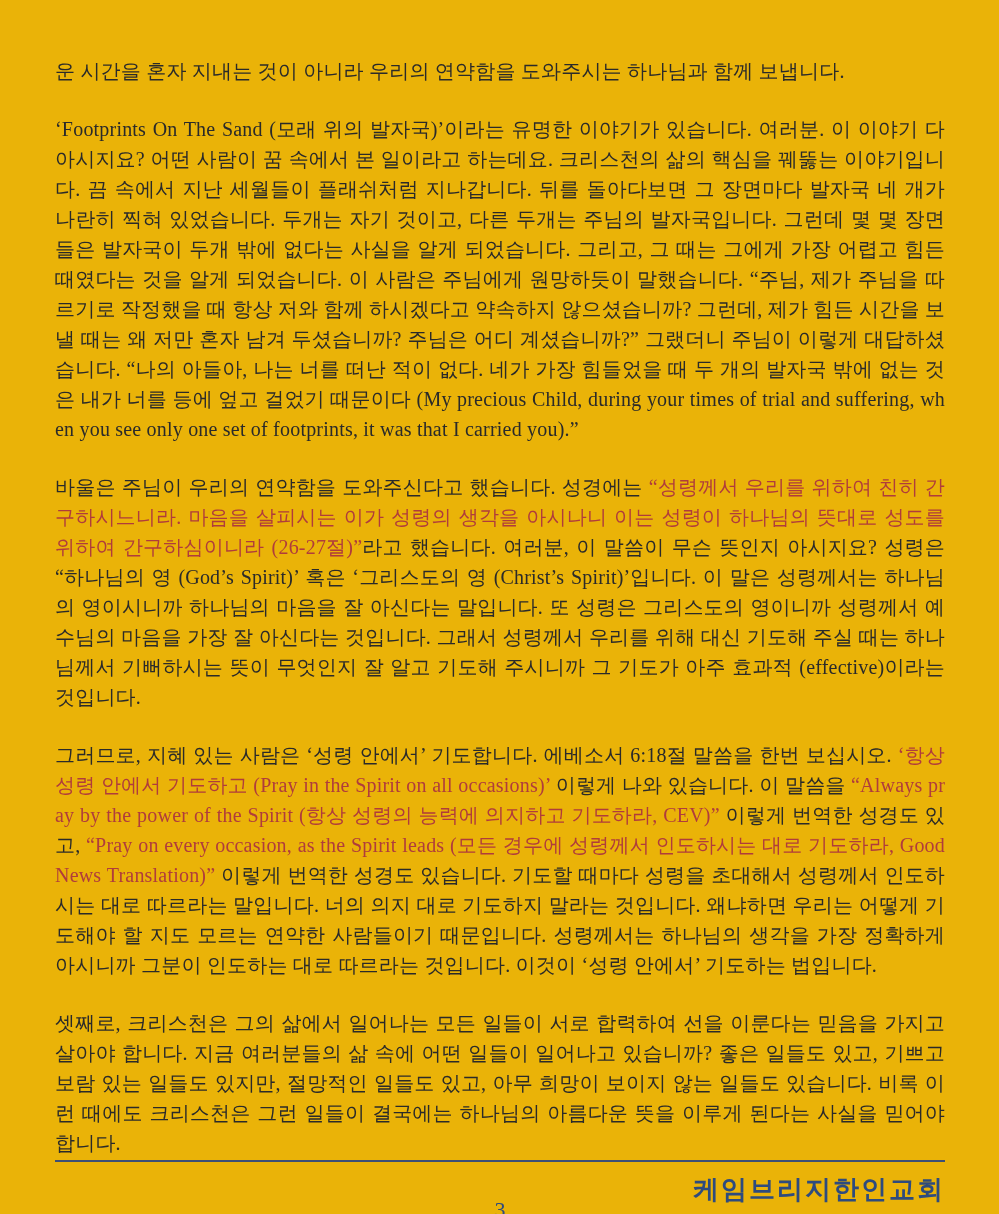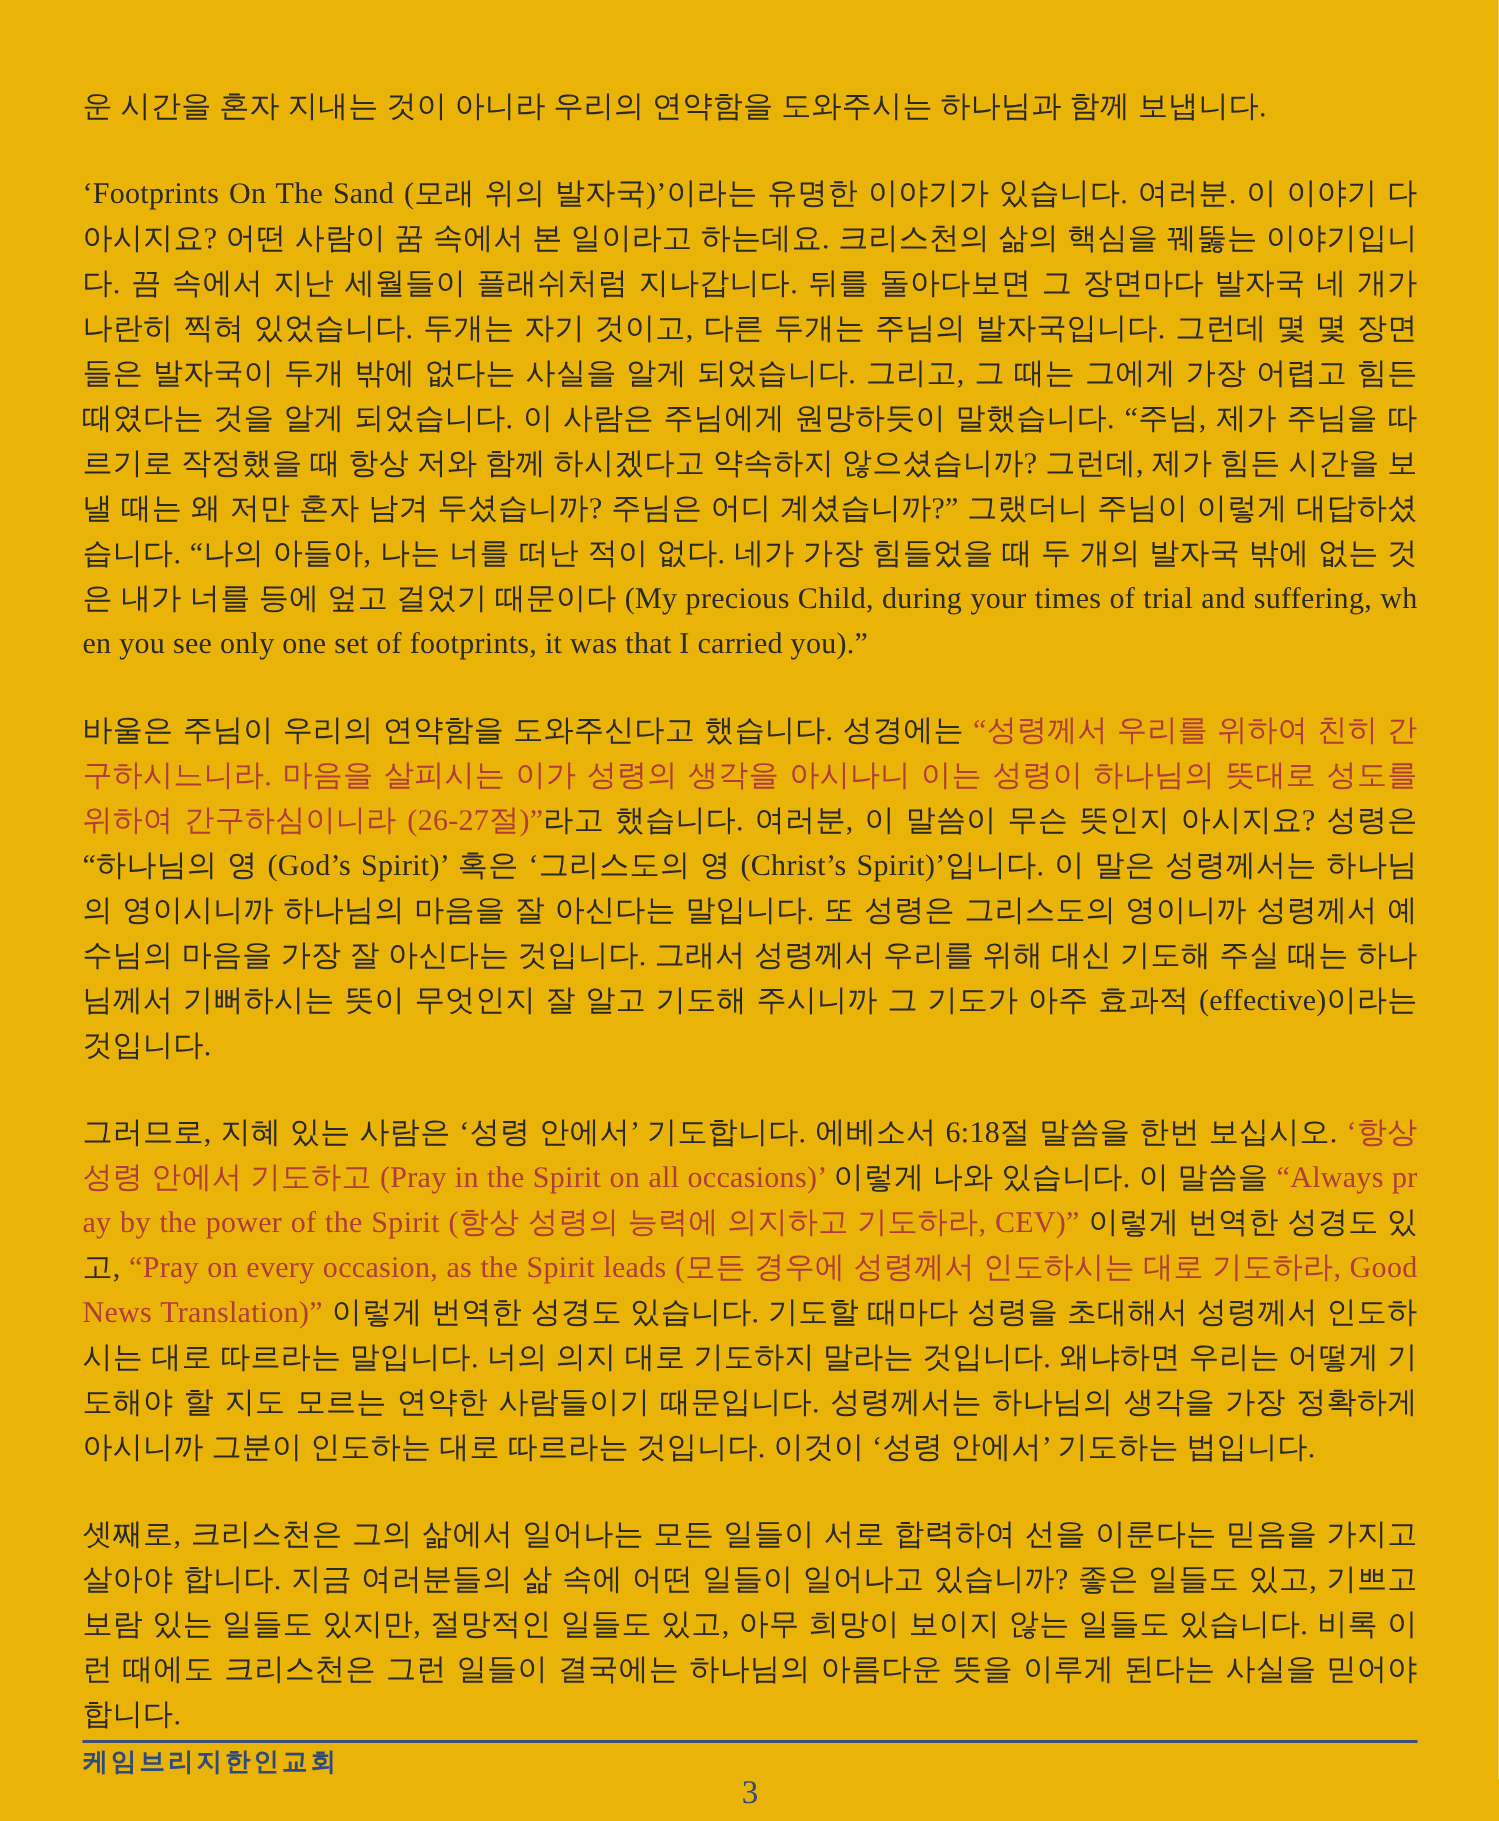--- a/index.html
+++ b/index.html
@@ -44,25 +44,26 @@
     left: 55px;
     right: 54px;
     top: 1160px;
   }
   .footer-rule {
     border: none;
     border-top: 2px solid #3d4f76;
     margin: 0;
   }
   .footer-church {
+    text-align: right;
     color: #2e4b7e;
     font-weight: bold;
-    font-size: 17px;
+    font-size: 26px;
     line-height: 24px;
-    margin-top: 1px;
+    margin-top: 16px;
     letter-spacing: 2px;
   }
   .page-number {
     text-align: center;
     color: #2e4b7e;
     font-size: 22px;
     line-height: 24px;
     margin-top: -4px;
   }
 </style>

